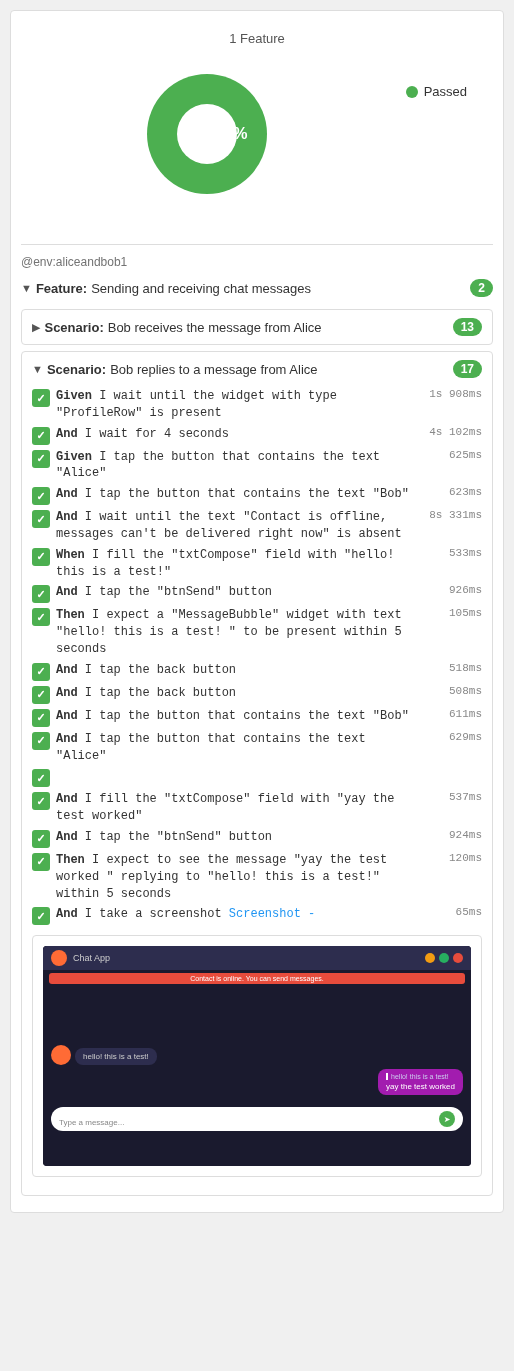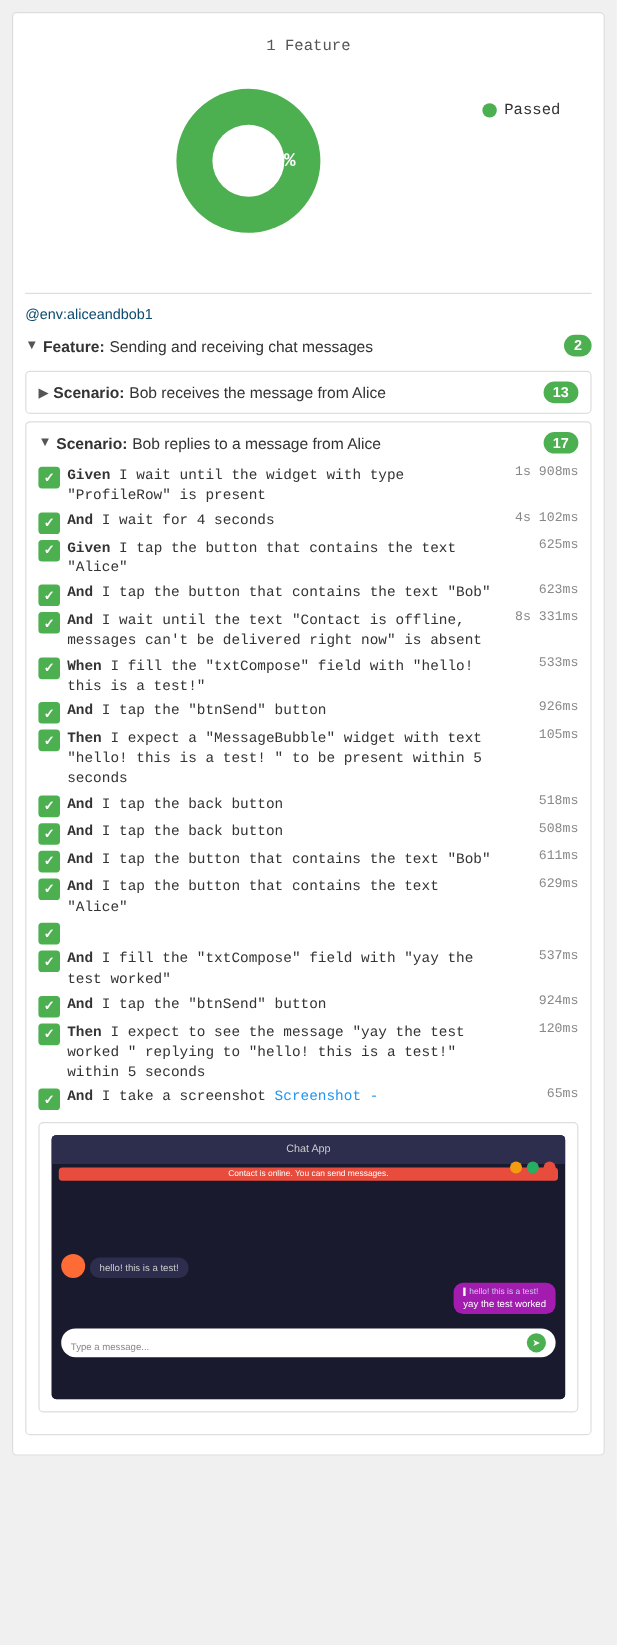--- a/index.html
+++ b/index.html
@@ -14,21 +14,20 @@
       border: 1px solid #ddd;
       margin: 10px;
       border-radius: 4px;
       padding: 10px;
     }
     .chart-section {
       display: flex;
       flex-direction: column;
       align-items: center;
       padding: 10px 0 20px;
-      font-family: Liberation Mono, monospace;
     }
     .chart-title {
       font-size: 13px;
       color: #555;
       margin-bottom: 8px;
     }
     .chart-container {
       position: relative;
       width: 200px;
       height: 160px;
@@ -62,21 +61,21 @@
       background: #4caf50;
       margin-right: 6px;
     }
     .divider {
       border: none;
       border-top: 1px solid #ddd;
       margin: 10px 0;
     }
     .env-label {
       font-size: 12px;
-      color: #0c4a6e;
+      color: #737373;
       margin-bottom: 4px;
     }
     .feature-row {
       display: flex;
       align-items: center;
       justify-content: space-between;
       padding: 6px 0;
     }
     .feature-left {
       display: flex;
@@ -199,21 +198,20 @@
       background: #1a1a2e;
       position: relative;
     }
     .mock-topbar {
       height: 24px;
       background: #2d2d4e;
       display: flex;
       align-items: center;
       padding: 0 8px;
       gap: 6px;
-      flex-direction: column;
     }
     .mock-avatar {
       width: 16px;
       height: 16px;
       border-radius: 50%;
       background: #ff6b35;
     }
     .mock-title-text {
       font-size: 9px;
       color: #ccc;

